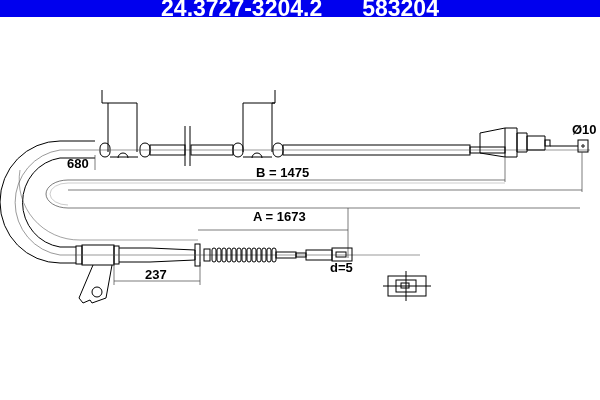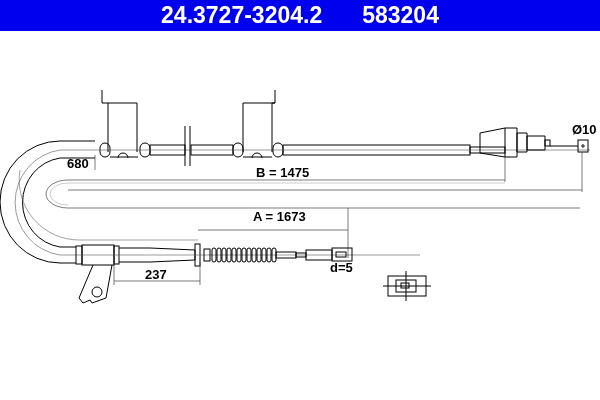--- a/index.html
+++ b/index.html
@@ -1,17 +1,17 @@
 <!DOCTYPE html>
 <html><head>
   <meta charset="utf-8">
   <style>
     html, body { margin: 0; padding: 0; background: #ffffff; }
     body { width: 600px; height: 400px; position: relative; overflow: hidden; font-family: "Liberation Sans", sans-serif; }
-    .header { position: absolute; left: 0; top: 0; width: 600px; height: 31px; background: #0000ee; color: #ffffff; display: flex; justify-content: center; align-items: center; font-weight: bold; font-size: 23px; letter-spacing: 0px; }
+    .header { position: absolute; left: 0; top: 0; width: 600px; height: 17px; background: #0000ee; color: #ffffff; display: flex; justify-content: center; align-items: center; font-weight: bold; font-size: 23px; letter-spacing: 0px; }
     .header span { margin: 0 20px; }
     svg.drawing { position: absolute; left: 0; top: 0; }
     .lbl { font-family: "Liberation Sans", sans-serif; font-weight: bold; font-size: 13px; fill: #000; }
   </style>
 </head>
 <body>
 
 <div class="header">
   <span>24.3727-3204.2</span>
   <span>583204</span>

